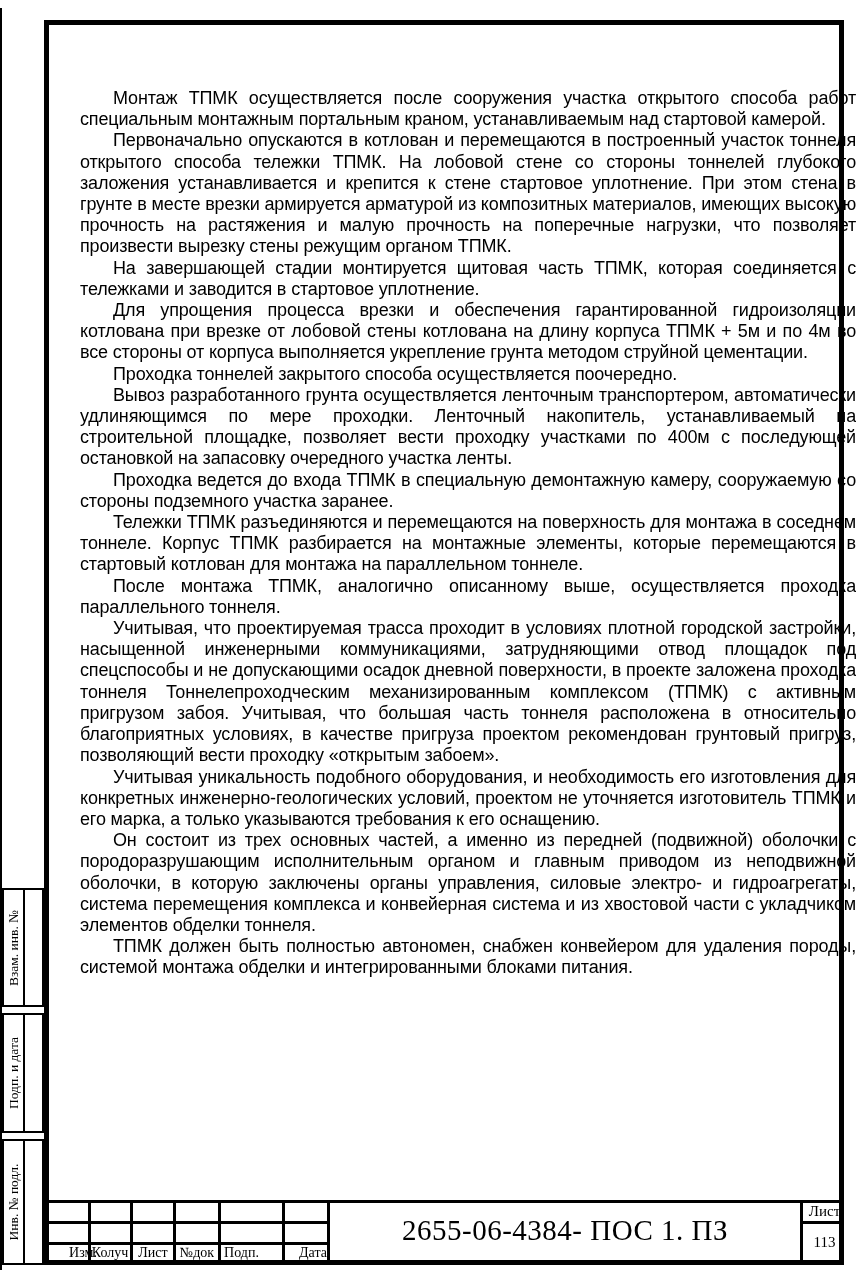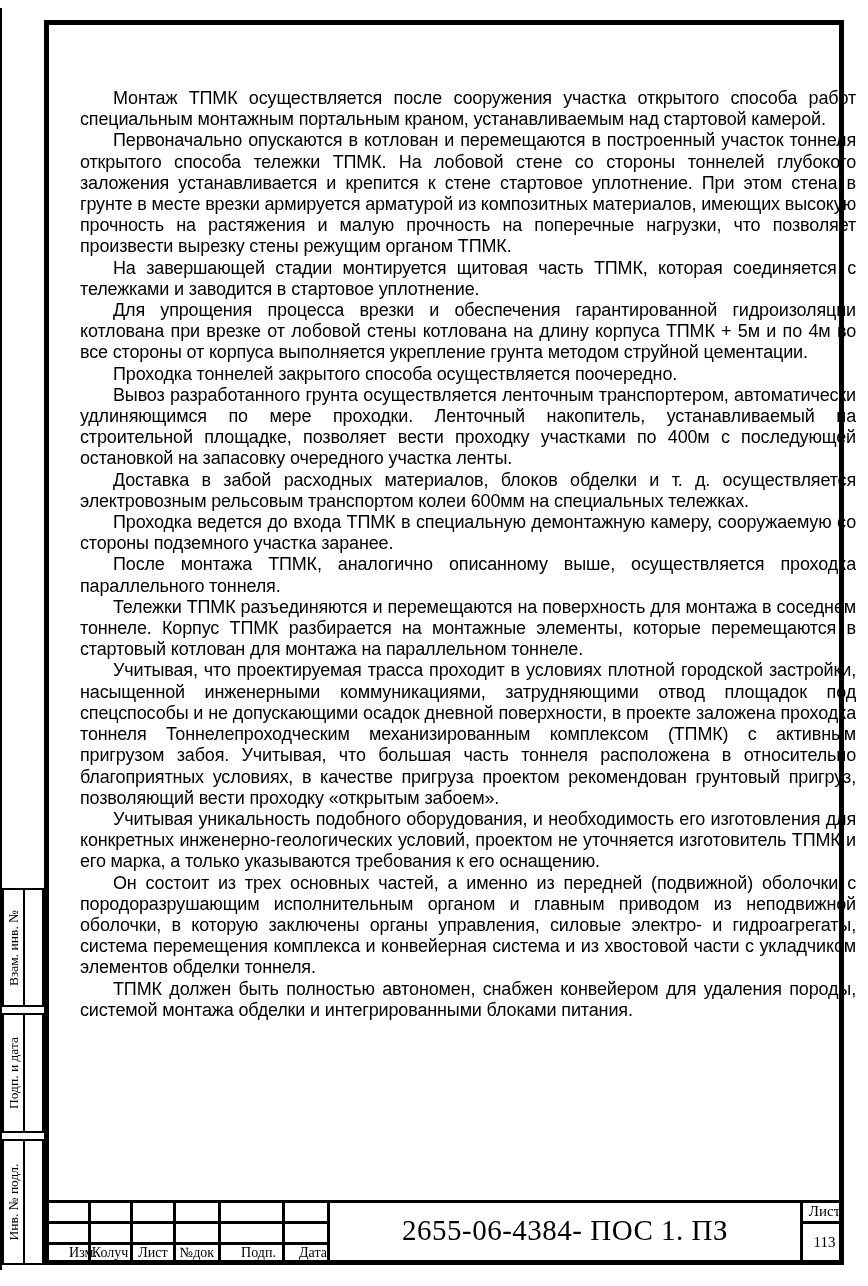--- a/index.html
+++ b/index.html
@@ -50,24 +50,23 @@
 
 <div class="main-frame"></div>
 
 <div class="doc-body">
   <p>Монтаж ТПМК осуществляется после сооружения участка открытого способа работ специальным монтажным портальным краном, устанавливаемым над стартовой камерой.</p>
   <p>Первоначально опускаются в котлован и перемещаются в построенный участок тоннеля открытого способа тележки ТПМК. На лобовой стене со стороны тоннелей глубокого заложения устанавливается и крепится к стене стартовое уплотнение. При этом стена в грунте в месте врезки армируется арматурой из композитных материалов, имеющих высокую прочность на растяжения и малую прочность на поперечные нагрузки, что позволяет произвести вырезку стены режущим органом ТПМК.</p>
   <p>На завершающей стадии монтируется щитовая часть ТПМК, которая соединяется с тележками и заводится в стартовое уплотнение.</p>
   <p>Для упрощения процесса врезки и обеспечения гарантированной гидроизоляции котлована при врезке от лобовой стены котлована на длину корпуса ТПМК + 5м и по 4м во все стороны от корпуса выполняется укрепление грунта методом струйной цементации.</p>
   <p>Проходка тоннелей закрытого способа осуществляется поочередно.</p>
   <p>Вывоз разработанного грунта осуществляется ленточным транспортером, автоматически удлиняющимся по мере проходки. Ленточный накопитель, устанавливаемый на строительной площадке, позволяет вести проходку участками по 400м с последующей остановкой на запасовку очередного участка ленты.</p>
-  <p>Доставка в забой расходных материалов, блоков обделки и т. д. осуществляется электровозным рельсовым транспортом колеи 600мм на специальных тележках.</p>
   <p>Проходка ведется до входа ТПМК в специальную демонтажную камеру, сооружаемую со стороны подземного участка заранее.</p>
+  <p>Тележки ТПМК разъединяются и перемещаются на поверхность для монтажа в соседнем тоннеле. Корпус ТПМК разбирается на монтажные элементы, которые перемещаются в стартовый котлован для монтажа на параллельном тоннеле.</p>
   <p>После монтажа ТПМК, аналогично описанному выше, осуществляется проходка параллельного тоннеля.</p>
-  <p>Тележки ТПМК разъединяются и перемещаются на поверхность для монтажа в соседнем тоннеле. Корпус ТПМК разбирается на монтажные элементы, которые перемещаются в стартовый котлован для монтажа на параллельном тоннеле.</p>
   <p>Учитывая, что проектируемая трасса проходит в условиях плотной городской застройки, насыщенной инженерными коммуникациями, затрудняющими отвод площадок под спецспособы и не допускающими осадок дневной поверхности, в проекте заложена проходка тоннеля Тоннелепроходческим механизированным комплексом (ТПМК) с активным пригрузом забоя. Учитывая, что большая часть тоннеля расположена в относительно благоприятных условиях, в качестве пригруза проектом рекомендован грунтовый пригруз, позволяющий вести проходку «открытым забоем».</p>
   <p>Учитывая уникальность подобного оборудования, и необходимость его изготовления для конкретных инженерно-геологических условий, проектом не уточняется изготовитель ТПМК и его марка, а только указываются требования к его оснащению.</p>
   <p>Он состоит из трех основных частей, а именно из передней (подвижной) оболочки с породоразрушающим исполнительным органом и главным приводом из неподвижной оболочки, в которую заключены органы управления, силовые электро- и гидроагрегаты, система перемещения комплекса и конвейерная система и из хвостовой части с укладчиком элементов обделки тоннеля.</p>
   <p>ТПМК должен быть полностью автономен, снабжен конвейером для удаления породы, системой монтажа обделки и интегрированными блоками питания.</p>
 </div>
 
 <div class="stamp-box" style="top:888px;height:119px;">
   <div class="stamp-label">
     <span>Взам. инв. №</span>
   </div>
@@ -98,20 +97,20 @@
   <div class="tb-line" style="left:129px;top:0;width:3px;height:60px;"></div>
   <div class="tb-line" style="left:174px;top:0;width:3px;height:60px;"></div>
   <div class="tb-line" style="left:238px;top:0;width:3px;height:60px;"></div>
   <div class="tb-line" style="left:283px;top:0;width:3px;height:60px;"></div>
   <div class="tb-line" style="left:756px;top:0;width:3px;height:60px;"></div>
 
   <div class="tb-text tb-col-label" style="left:17px;width:44px;">Изм.</div>
   <div class="tb-text tb-col-label" style="left:46px;width:40px;text-align:center;">Колуч</div>
   <div class="tb-text tb-col-label" style="left:89px;width:40px;">Лист</div>
   <div class="tb-text tb-col-label" style="left:132px;width:42px;">№док</div>
-  <div class="tb-text tb-col-label" style="left:177px;width:75px;">Подп.</div>
+  <div class="tb-text tb-col-label" style="left:160px;width:75px;">Подп.</div>
   <div class="tb-text tb-col-label" style="left:241px;width:56px;">Дата</div>
 
   <div class="tb-text tb-docnum">2655-06-4384- ПОС 1. ПЗ</div>
 
   <div class="tb-text tb-sheet-label">Лист</div>
   <div class="tb-text tb-sheet-num">113</div>
 </div>
 
 </body></html>

